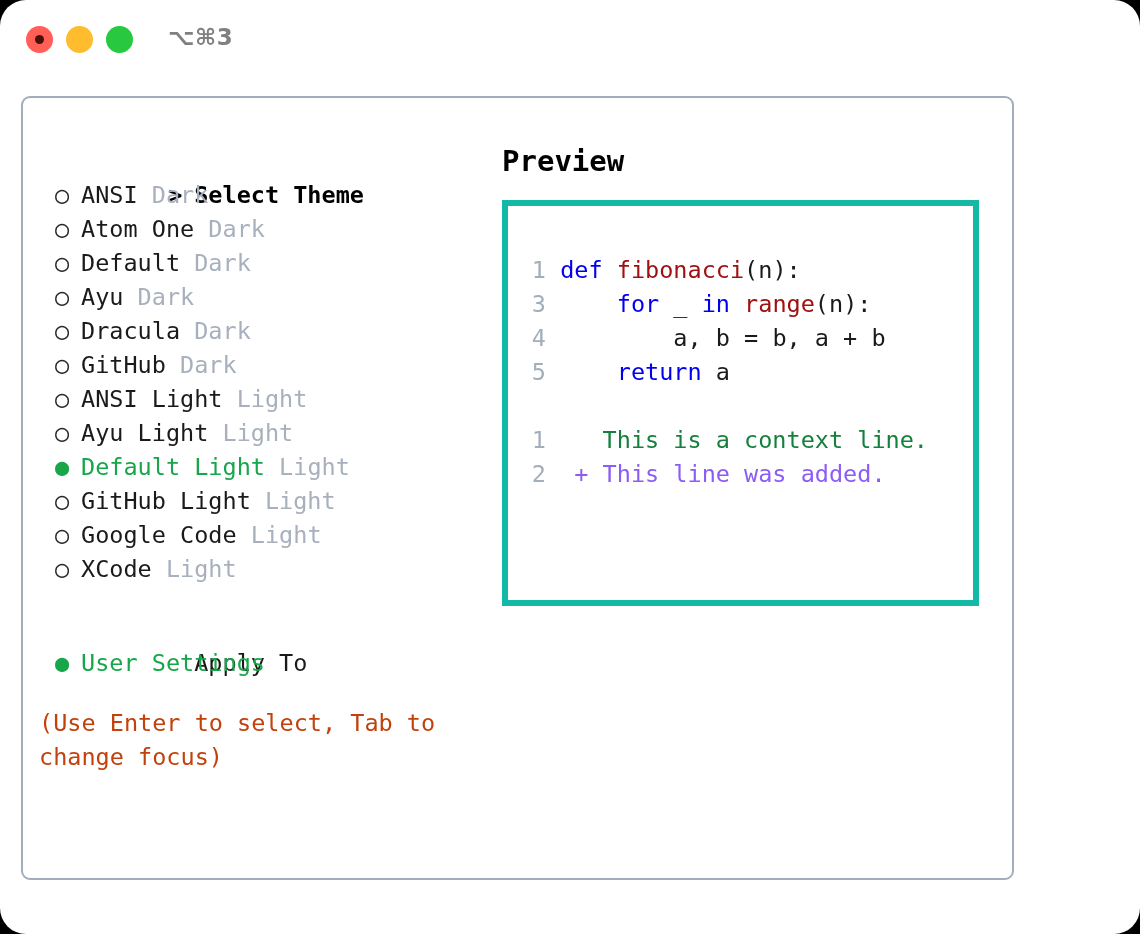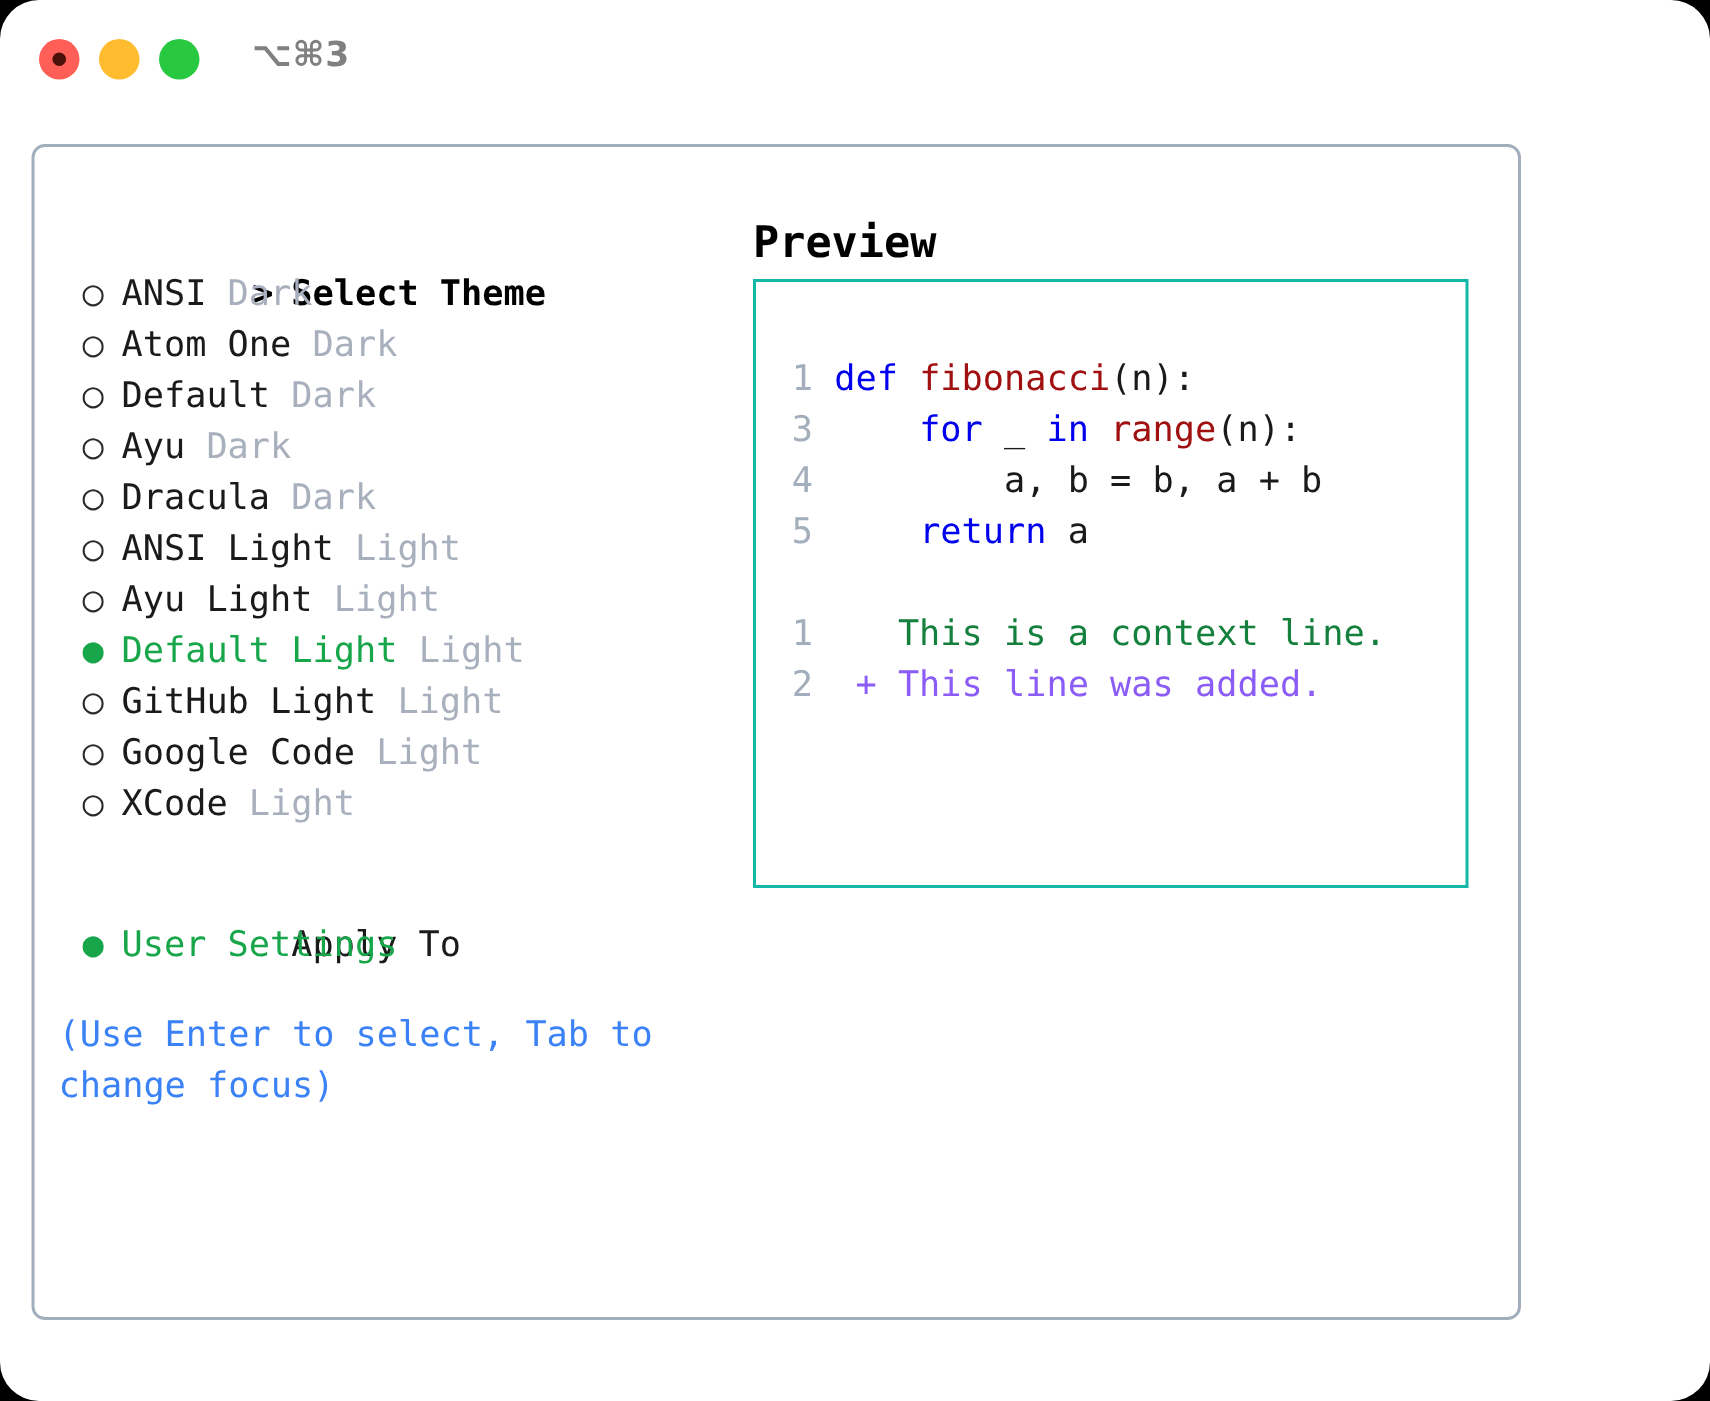--- a/index.html
+++ b/index.html
@@ -116,45 +116,45 @@
   .variant {
     color: #a8b0bd;
   }
 
   .section-spacer { height: 26px; }
 
   #hint-text {
     margin-top: 26px;
     font-size: 23.5px;
     line-height: 34px;
-    color: #3b82f6;
+    color: #c2410c;
     width: 400px;
     white-space: pre-wrap;
   }
 
   
   #preview-column {
     position: absolute;
     left: 479px;
     top: 46px;
     width: 500px;
   }
 
   #preview-title {
     font-size: 29px;
     font-weight: bold;
     color: #000000;
     line-height: 34px;
   }
 
   #preview-box {
-    margin-top: 8px;
+    margin-top: 22px;
     width: 477px;
     height: 406px;
-    border: 2px solid #14b8a6;
+    border: 6px solid #14b8a6;
     box-sizing: border-box;
     background: #ffffff;
     position: relative;
   }
 
   #code-area {
     position: absolute;
     left: 14px;
     top: 47px;
     right: 8px;
@@ -203,20 +203,21 @@
       <div class="row header-row">
         <span class="marker">&gt;</span><span class="item-label">Select Theme</span>
       </div>
 
       <div id="theme-items">
           <div class="row"><span class="marker dot-empty">○</span><span class="item-label">ANSI</span><span class="variant"> Dark</span></div>
           <div class="row"><span class="marker dot-empty">○</span><span class="item-label">Atom One</span><span class="variant"> Dark</span></div>
           <div class="row"><span class="marker dot-empty">○</span><span class="item-label">Default</span><span class="variant"> Dark</span></div>
           <div class="row"><span class="marker dot-empty">○</span><span class="item-label">Ayu</span><span class="variant"> Dark</span></div>
           <div class="row"><span class="marker dot-empty">○</span><span class="item-label">Dracula</span><span class="variant"> Dark</span></div>
+          <div class="row"><span class="marker dot-empty">○</span><span class="item-label">GitHub</span><span class="variant"> Dark</span></div>
           <div class="row"><span class="marker dot-empty">○</span><span class="item-label">ANSI Light</span><span class="variant"> Light</span></div>
           <div class="row"><span class="marker dot-empty">○</span><span class="item-label">Ayu Light</span><span class="variant"> Light</span></div>
           <div class="row selected"><span class="marker dot-full">●</span><span class="item-label">Default Light</span><span class="variant"> Light</span></div>
           <div class="row"><span class="marker dot-empty">○</span><span class="item-label">GitHub Light</span><span class="variant"> Light</span></div>
           <div class="row"><span class="marker dot-empty">○</span><span class="item-label">Google Code</span><span class="variant"> Light</span></div>
           <div class="row"><span class="marker dot-empty">○</span><span class="item-label">XCode</span><span class="variant"> Light</span></div>
         </div>
 
       <div class="section-spacer"></div>
 

